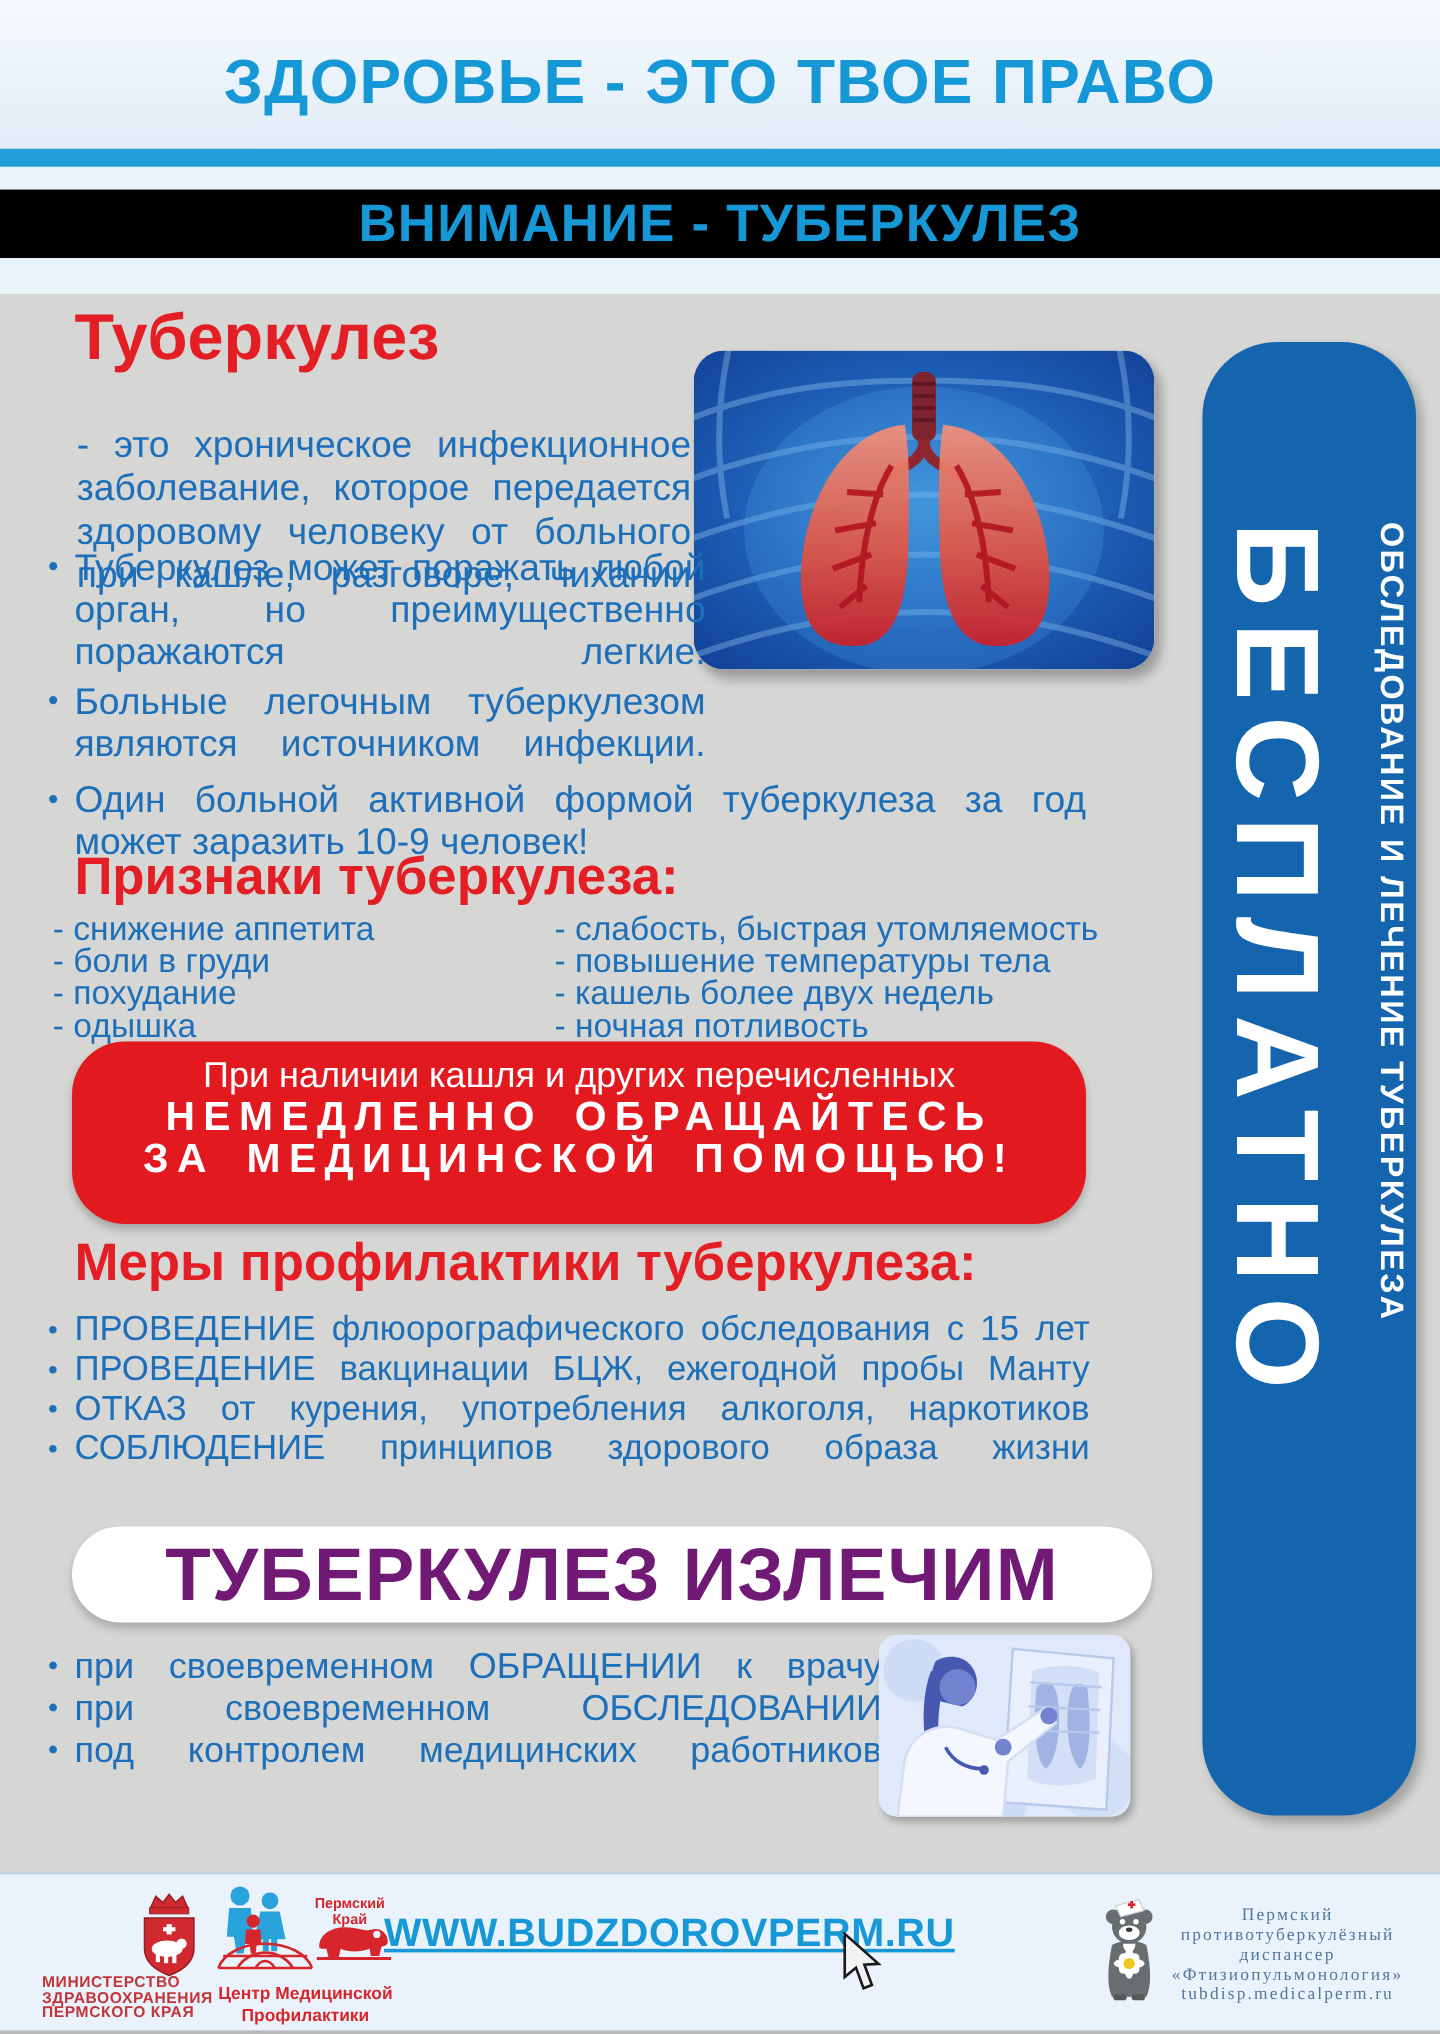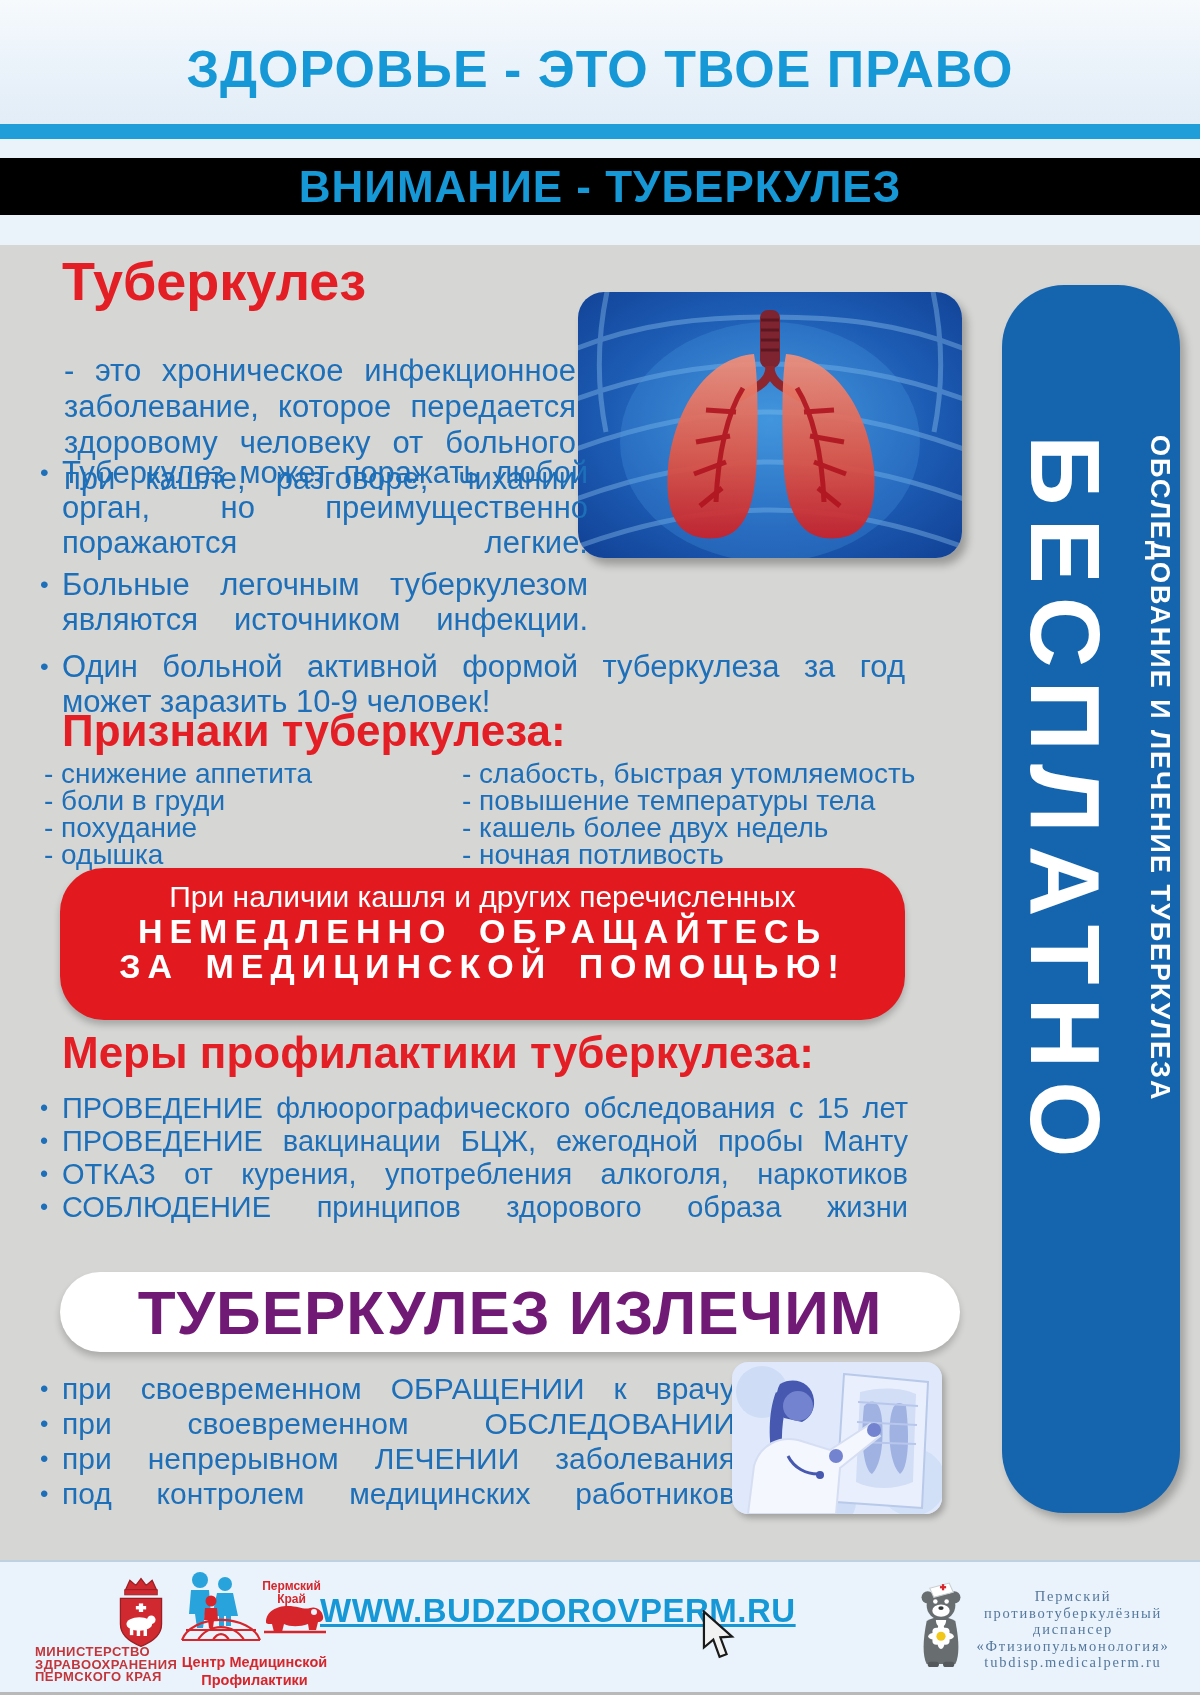--- a/index.html
+++ b/index.html
@@ -187,21 +187,20 @@
     <li>ОТКАЗ от курения, употребления алкоголя, наркотиков</li>
     <li>СОБЛЮДЕНИЕ принципов здорового образа жизни</li>
   </ul>
 
   <div class="abs banner">
     <div class="t">ТУБЕРКУЛЕЗ ИЗЛЕЧИМ</div>
   </div>
   <ul class="abs blist cure-b">
     <li>при своевременном ОБРАЩЕНИИ к врачу</li>
     <li>при своевременном ОБСЛЕДОВАНИИ</li>
-    <li>при непрерывном ЛЕЧЕНИИ заболевания</li>
     <li>под контролем медицинских работников</li>
   </ul>
 
   <div class="abs doctor">
     <svg width="210" height="152" viewBox="0 0 210 152">
       <rect width="210" height="152" fill="#dfe9fb"></rect>
       <circle cx="30" cy="30" r="26" fill="#c9d9f4" opacity="0.8"></circle>
       <circle cx="180" cy="120" r="34" fill="#cbdaf5" opacity="0.7"></circle>
       <circle cx="100" cy="140" r="24" fill="#c3d4f2" opacity="0.6"></circle>
       <polygon points="112,12 196,20 190,146 104,140" fill="#e9effc" stroke="#b9c9ea" stroke-width="2"></polygon>

